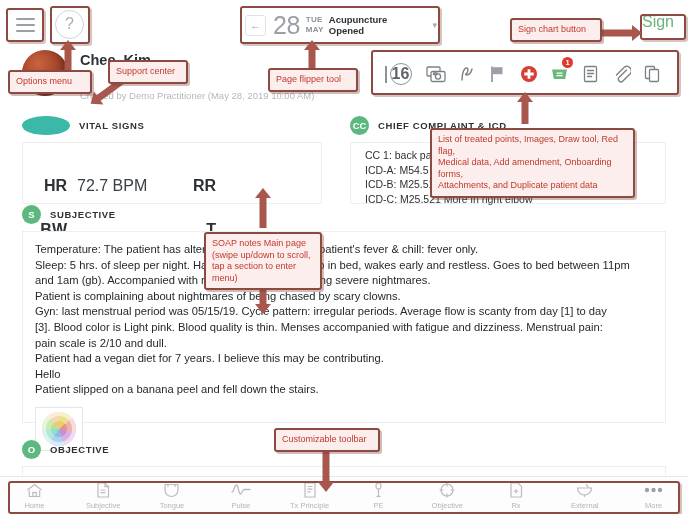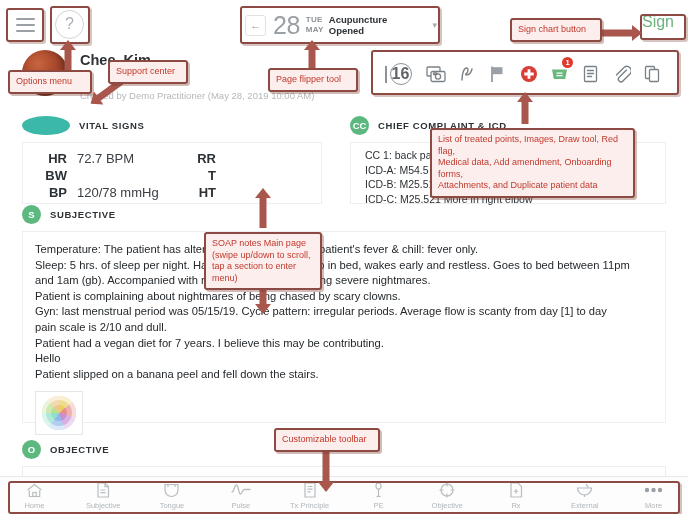--- a/index.html
+++ b/index.html
@@ -56,21 +56,21 @@
   .sect-head { display: flex; align-items: center; gap: 9px; }
   .sect-badge { width: 19px; height: 19px; border-radius: 50%; background: #5cb87f; color: #fff;
     font-size: 9.5px; font-weight: 700; line-height: 19px; text-align: center; }
   .sect-badge.teal { background: #3bb8a8; padding-left: 48px; }
   .sect-title { font-size: 9.5px; font-weight: 700; color: #2c3135; letter-spacing: .6px; }
 
   .vitals { position: absolute; left: 22px; top: 116px; width: 300px; }
   .vit-card { margin-top: 7px; border: 1px solid #eceef0; background: #fff; height: 62px;
     display: flex; padding: 7px 0 0 0; }
   .vit-col { flex: 1; }
-  .vit-row { display: flex; font-size: 13px; line-height: 17px; }
+  .vit-row { display: flex; font-size: 16px; line-height: 17px; margin-top: 27px; }
   .vit-k { width: 54px; text-align: right; font-weight: 700; color: #2c3135; padding-right: 10px; }
   .vit-v { color: #3a4045; }
 
   .cc { position: absolute; left: 350px; top: 116px; width: 316px; }
   .cc-card { margin-top: 7px; border: 1px solid #eceef0; background: #fff; height: 62px; padding: 5px 0 0 14px; }
   .cc-line { font-size: 10.5px; line-height: 14.5px; color: #2c3135; }
 
   .subj { position: absolute; left: 22px; top: 205px; width: 644px; }
   .subj-card { margin-top: 7px; border: 1px solid #eceef0; background: #fff; height: 192px; padding: 10px 12px; }
   .subj-line { font-size: 11.2px; line-height: 15.6px; color: #24292d; }
@@ -254,20 +254,21 @@
     <div class="sect-head">
       <div class="sect-badge">S</div>
       <div class="sect-title">SUBJECTIVE</div>
     </div>
     <div class="subj-card">
       <div class="subj-line">Temperature: The patient has alternating of fever &amp; chill / patient's fever &amp; chill: fever only.</div>
       <div class="subj-line">Sleep: 5 hrs. of sleep per night. Has difficulty falling asleep in bed, wakes early and restless. Goes to bed between 11pm</div>
       <div class="subj-line">and 1am (gb). Accompanied with night sweats and recurring severe nightmares.</div>
       <div class="subj-line">Patient is complaining about nightmares of being chased by scary clowns.</div>
       <div class="subj-line">Gyn: last menstrual period was 05/15/19. Cycle pattern: irregular periods. Average flow is scanty from day [1] to day</div>
+      <div class="subj-line">[3]. Blood color is Light pink. Blood quality is thin. Menses accompanied with fatigue and dizziness. Menstrual pain:</div>
       <div class="subj-line">pain scale is 2/10 and dull.</div>
       <div class="subj-line">Patient had a vegan diet for 7 years. I believe this may be contributing.</div>
       <div class="subj-line">Hello</div>
       <div class="subj-line">Patient slipped on a banana peel and fell down the stairs.</div>
       <div class="thumb">
         <div class="thumb-img"></div>
       </div>
     </div>
   </div>
 

